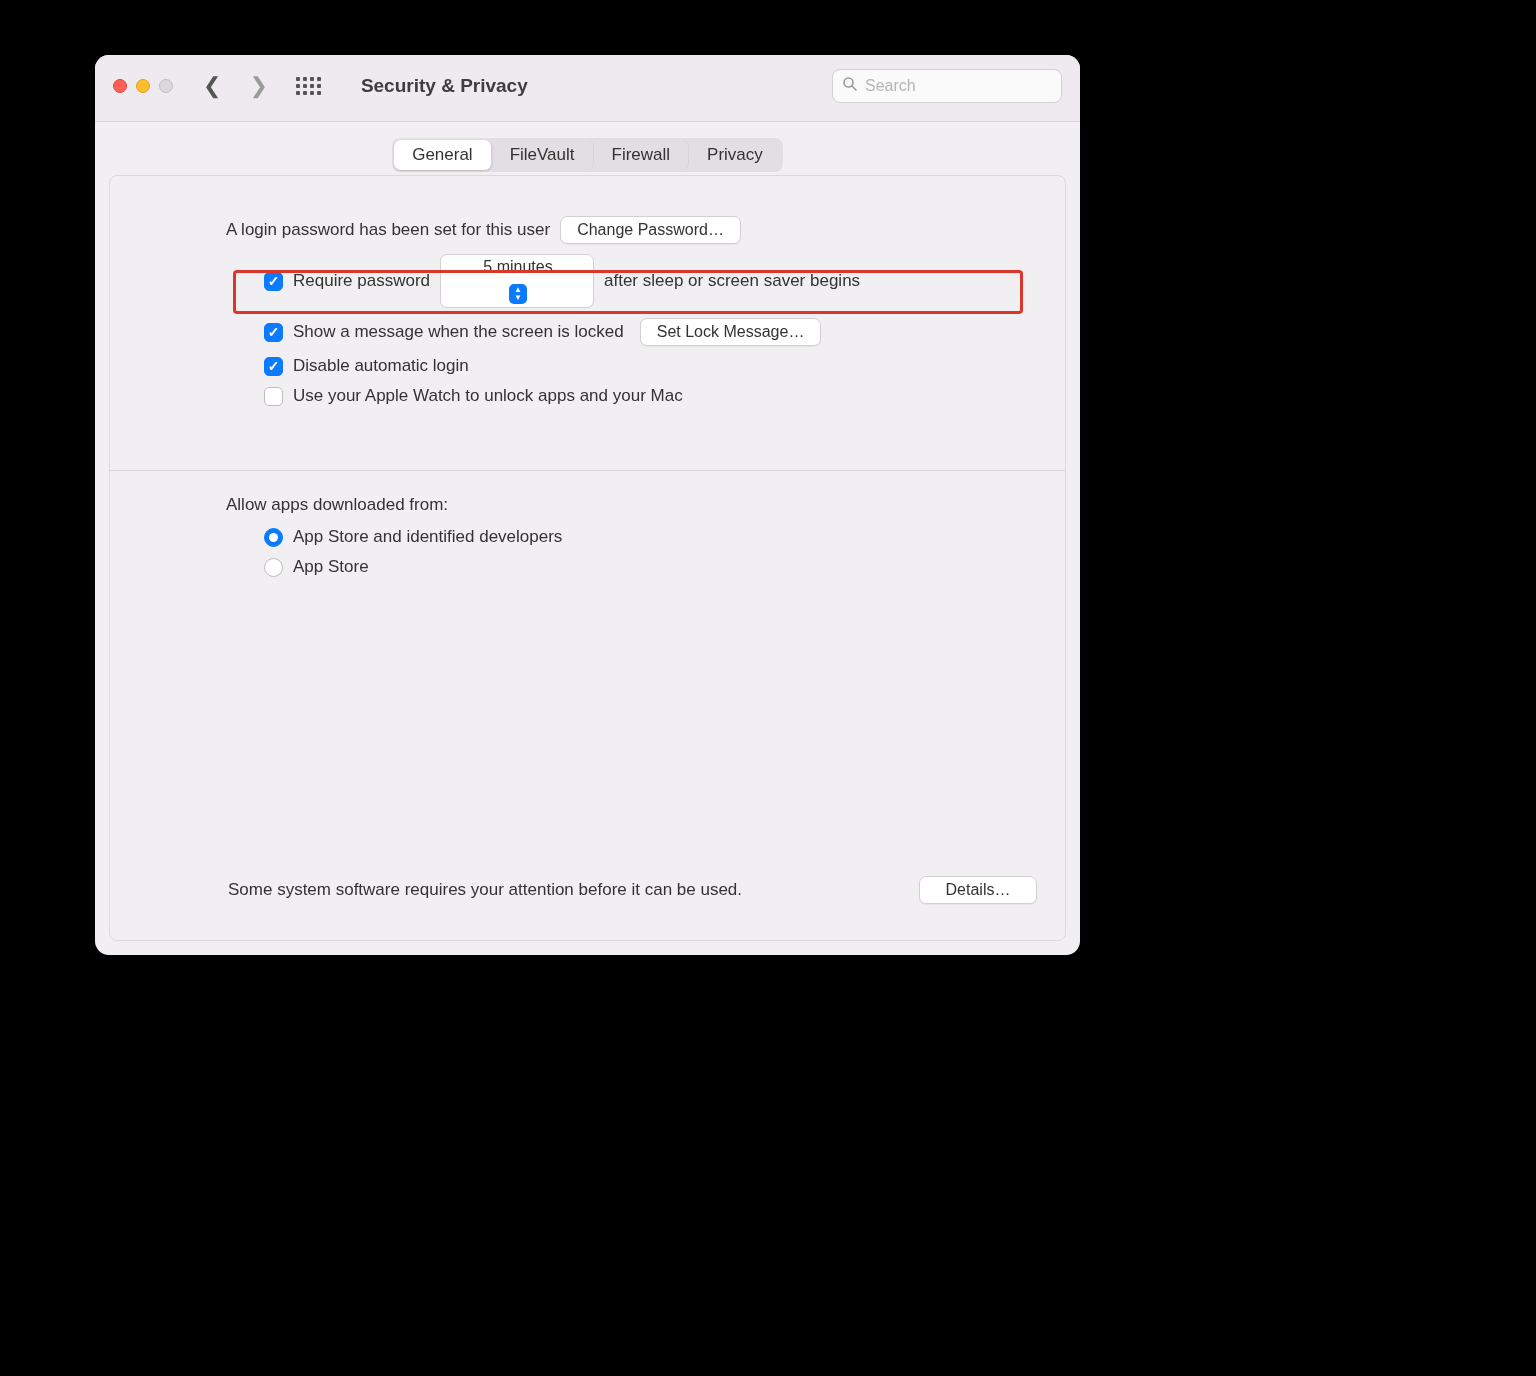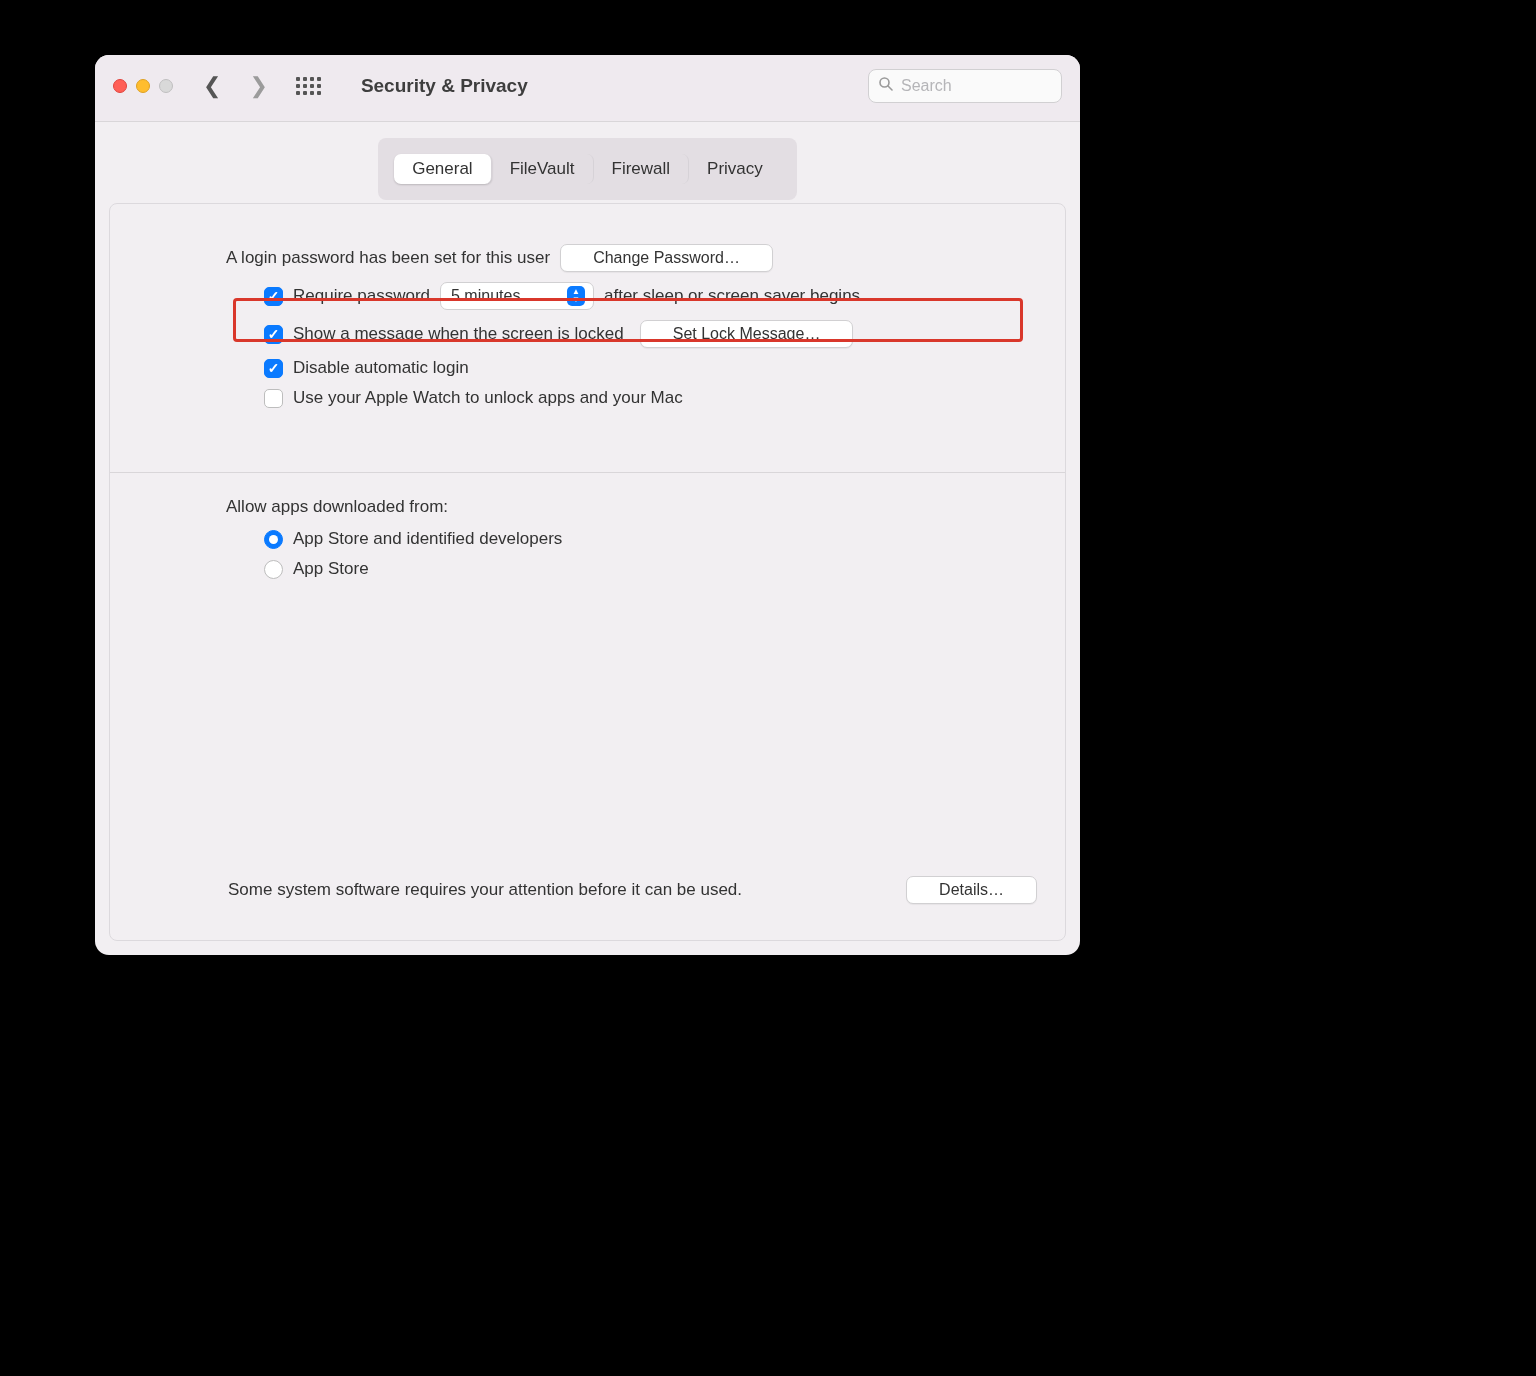--- a/index.html
+++ b/index.html
@@ -40,21 +40,21 @@
   .dot.yellow { background:#ffbd2e; border:1px solid #dea123;}
   .dot.grey { background:#d9d9d9; border:1px solid #c0bfc0;}
   .nav-arrows { display:flex; gap:28px; margin-right:18px; color:#9b9b9b; }
   .nav-arrow { font-size:22px; line-height:1; }
   .nav-arrow.enabled { color:#555; }
   .grid-icon { display:grid; grid-template-columns:repeat(4,4px); grid-template-rows:repeat(3,4px); gap:3px; margin-right:18px;}
   .grid-icon span { width:4px;height:4px;background:#555;border-radius:1px;}
   .title { font-weight:700; font-size:19px; color:#3e3e3e; margin-left:12px; }
   .search-wrap { margin-left:auto; }
   .search {
-    width: 194px;
+    width: 230px;
     background:#fafafa;
     border:1px solid #d1d0d2;
     border-radius:8px;
     padding:7px 10px 7px 32px;
     font-size:16px;
     color:#333;
   }
   .search::placeholder { color:#b5b5b8; }
   .search-icon-wrap { position:relative; }
   .search-icon {
@@ -67,21 +67,21 @@
     flex:1;
     padding: 16px 14px 14px;
     display:flex;
     flex-direction:column;
   }
   .tabs { margin: 0 auto 4px; }
   .seg {
     display:flex;
     background:#e3dee3;
     border-radius:8px;
-    padding:16px;
+    padding:2px;
   }
   .seg .seg-item {
     padding: 5px 18px;
     font-size:17px;
     color:#333;
     border-radius:7px;
     border-right:1px solid #d6d2d7;
     cursor:pointer;
   }
   .seg .seg-item:last-child{border-right:none;}
@@ -99,38 +99,39 @@
   }
   .row { display:flex; align-items:center; gap:10px; margin-bottom:10px; }
   .row.first { margin-left:88px; }
   .indent { margin-left:126px; }
   .row.system-row { margin-left: 90px; margin-top:auto; }
 
   .btn {
     background: #fff;
     border: 1px solid #d1d0d2;
     border-radius:7px;
-    padding:4px 32px;
+    padding:4px 16px;
     font-size:16px;
     color:#333;
     box-shadow:0 1px 1px rgba(0,0,0,.05);
     cursor:pointer;
   }
   .select {
     background:#fff;
     border:1px solid #d1d0d2;
     border-radius:7px;
     padding:3px 8px 3px 10px;
     font-size:16px;
     display:flex;
     align-items:center;
     gap:8px;
     width:154px;
     justify-content:space-between;
     cursor:pointer;
+    flex-direction:column;
   }
   .select .arrows {
     background:#0a7aff;
     color:#fff;
     border-radius:5px;
     width:18px;
     height:20px;
     display:flex;
     flex-direction:column;
     align-items:center;

